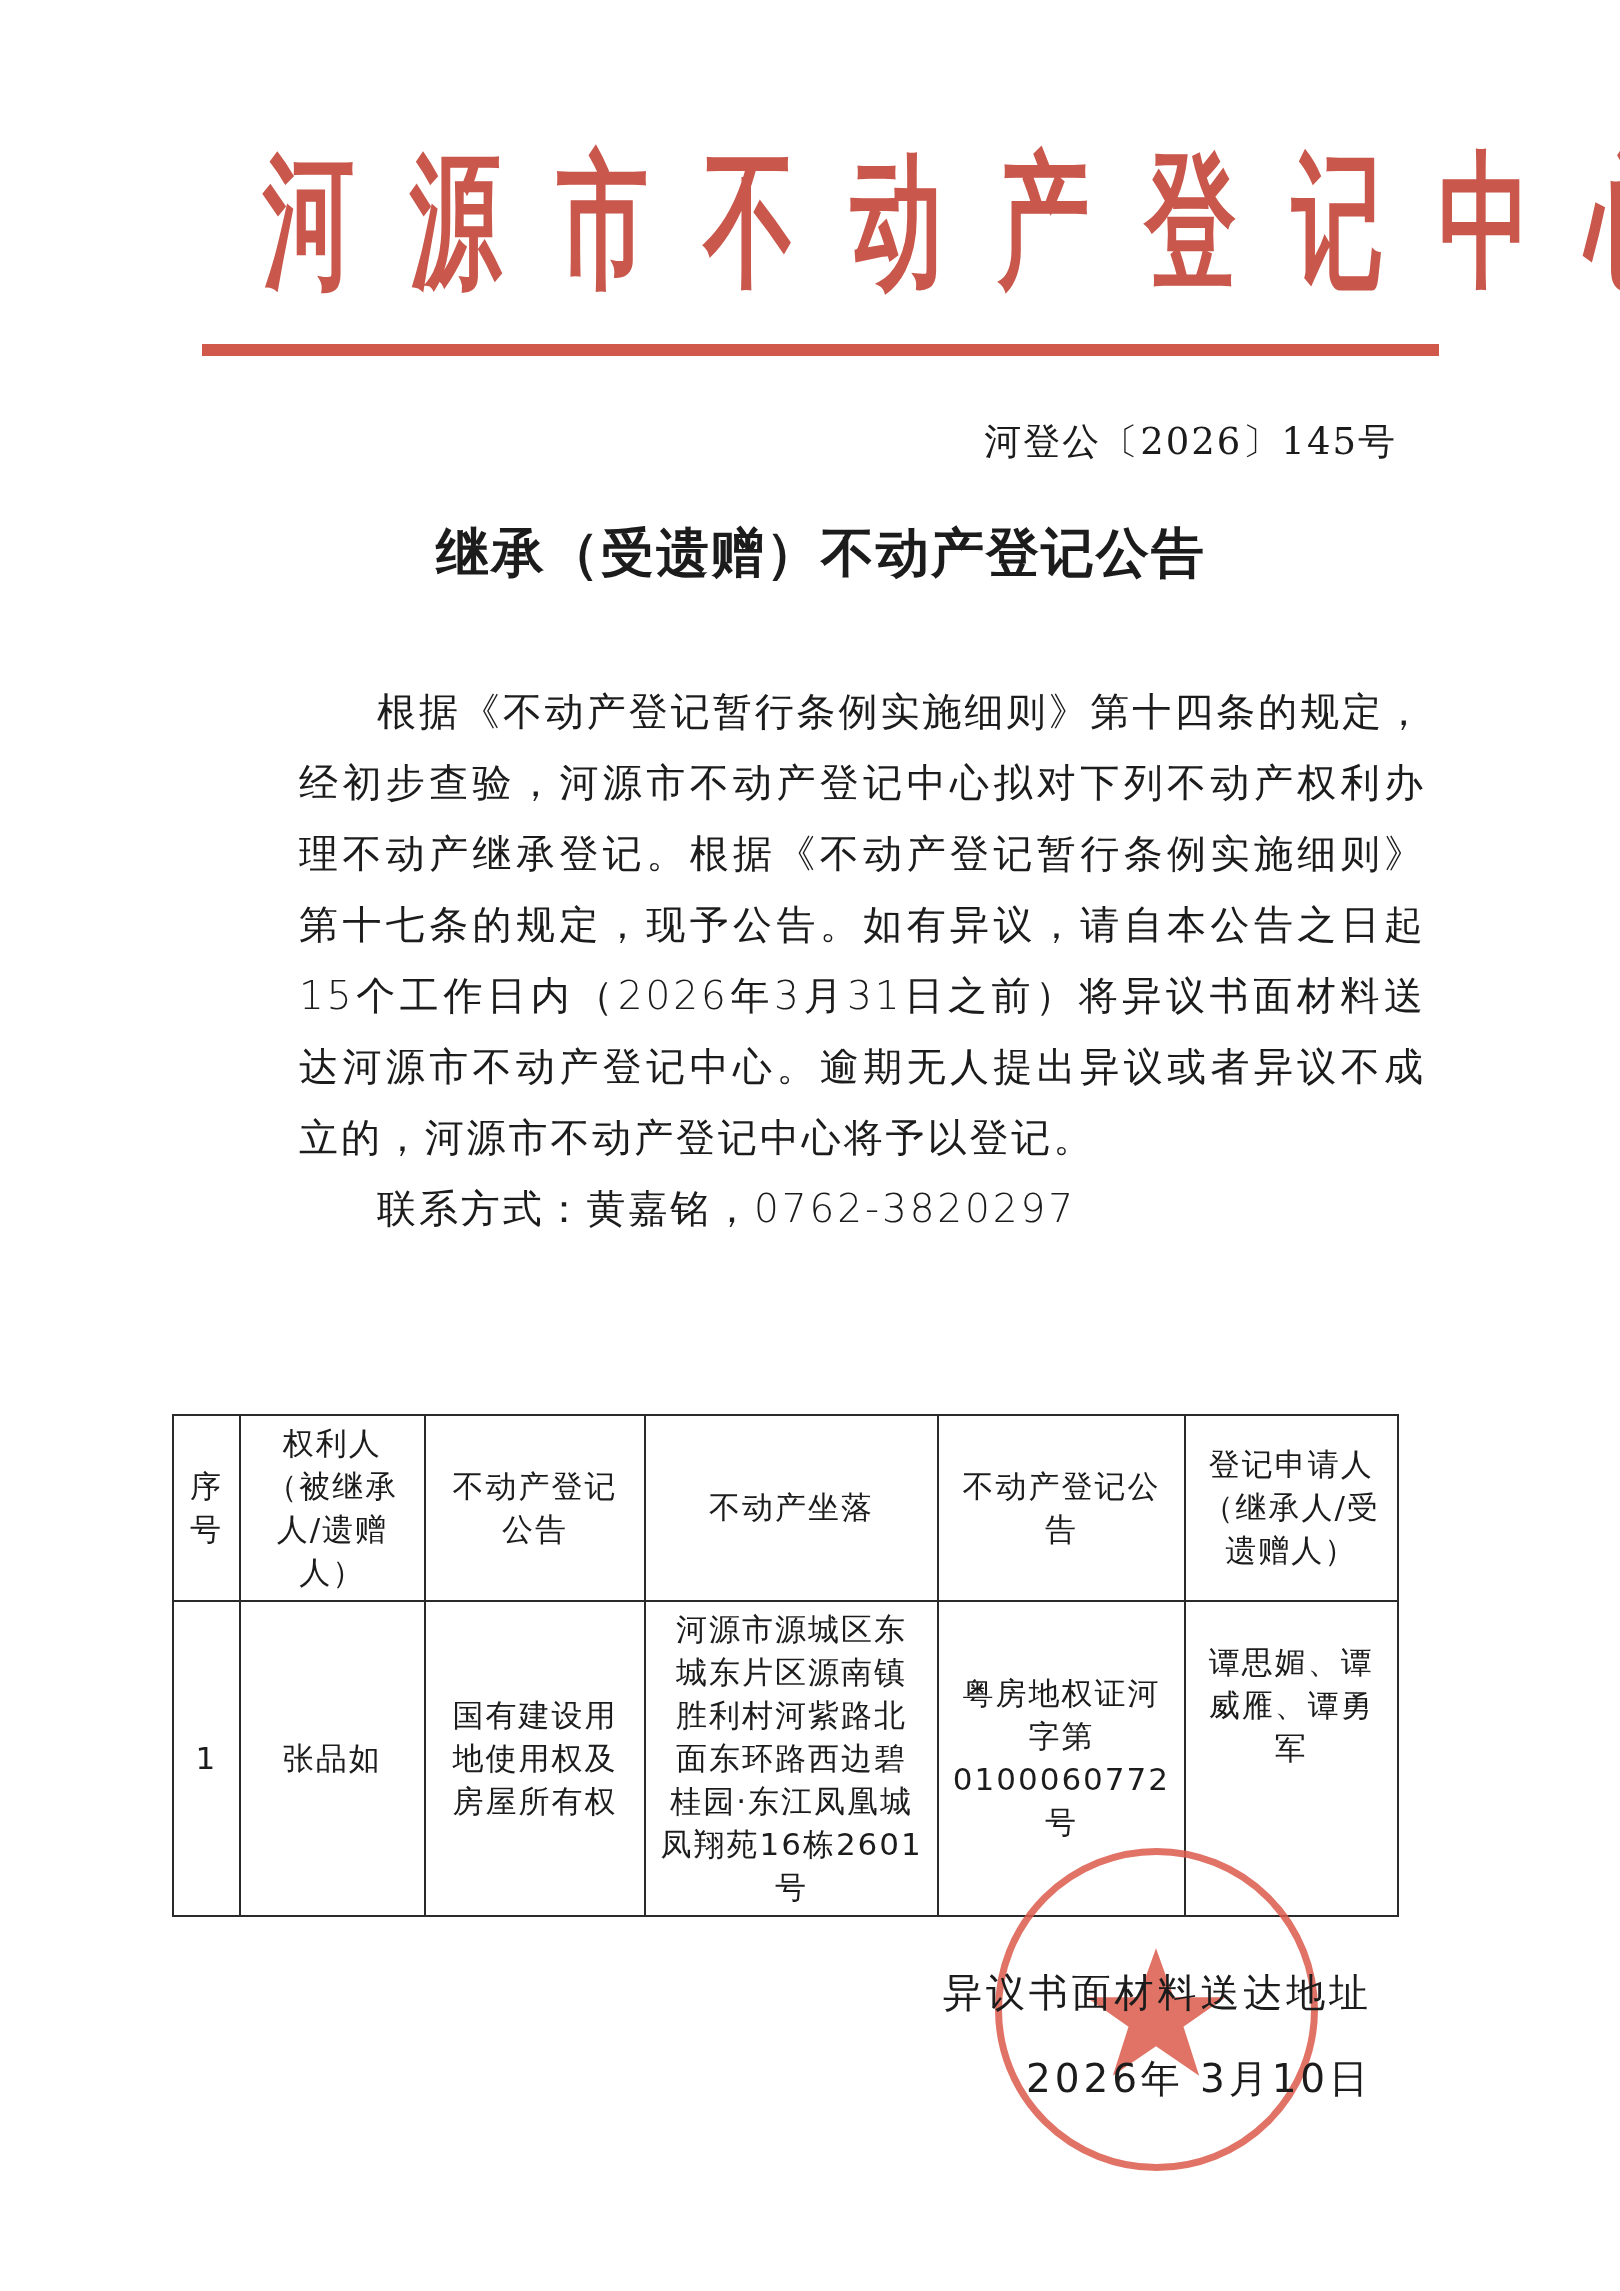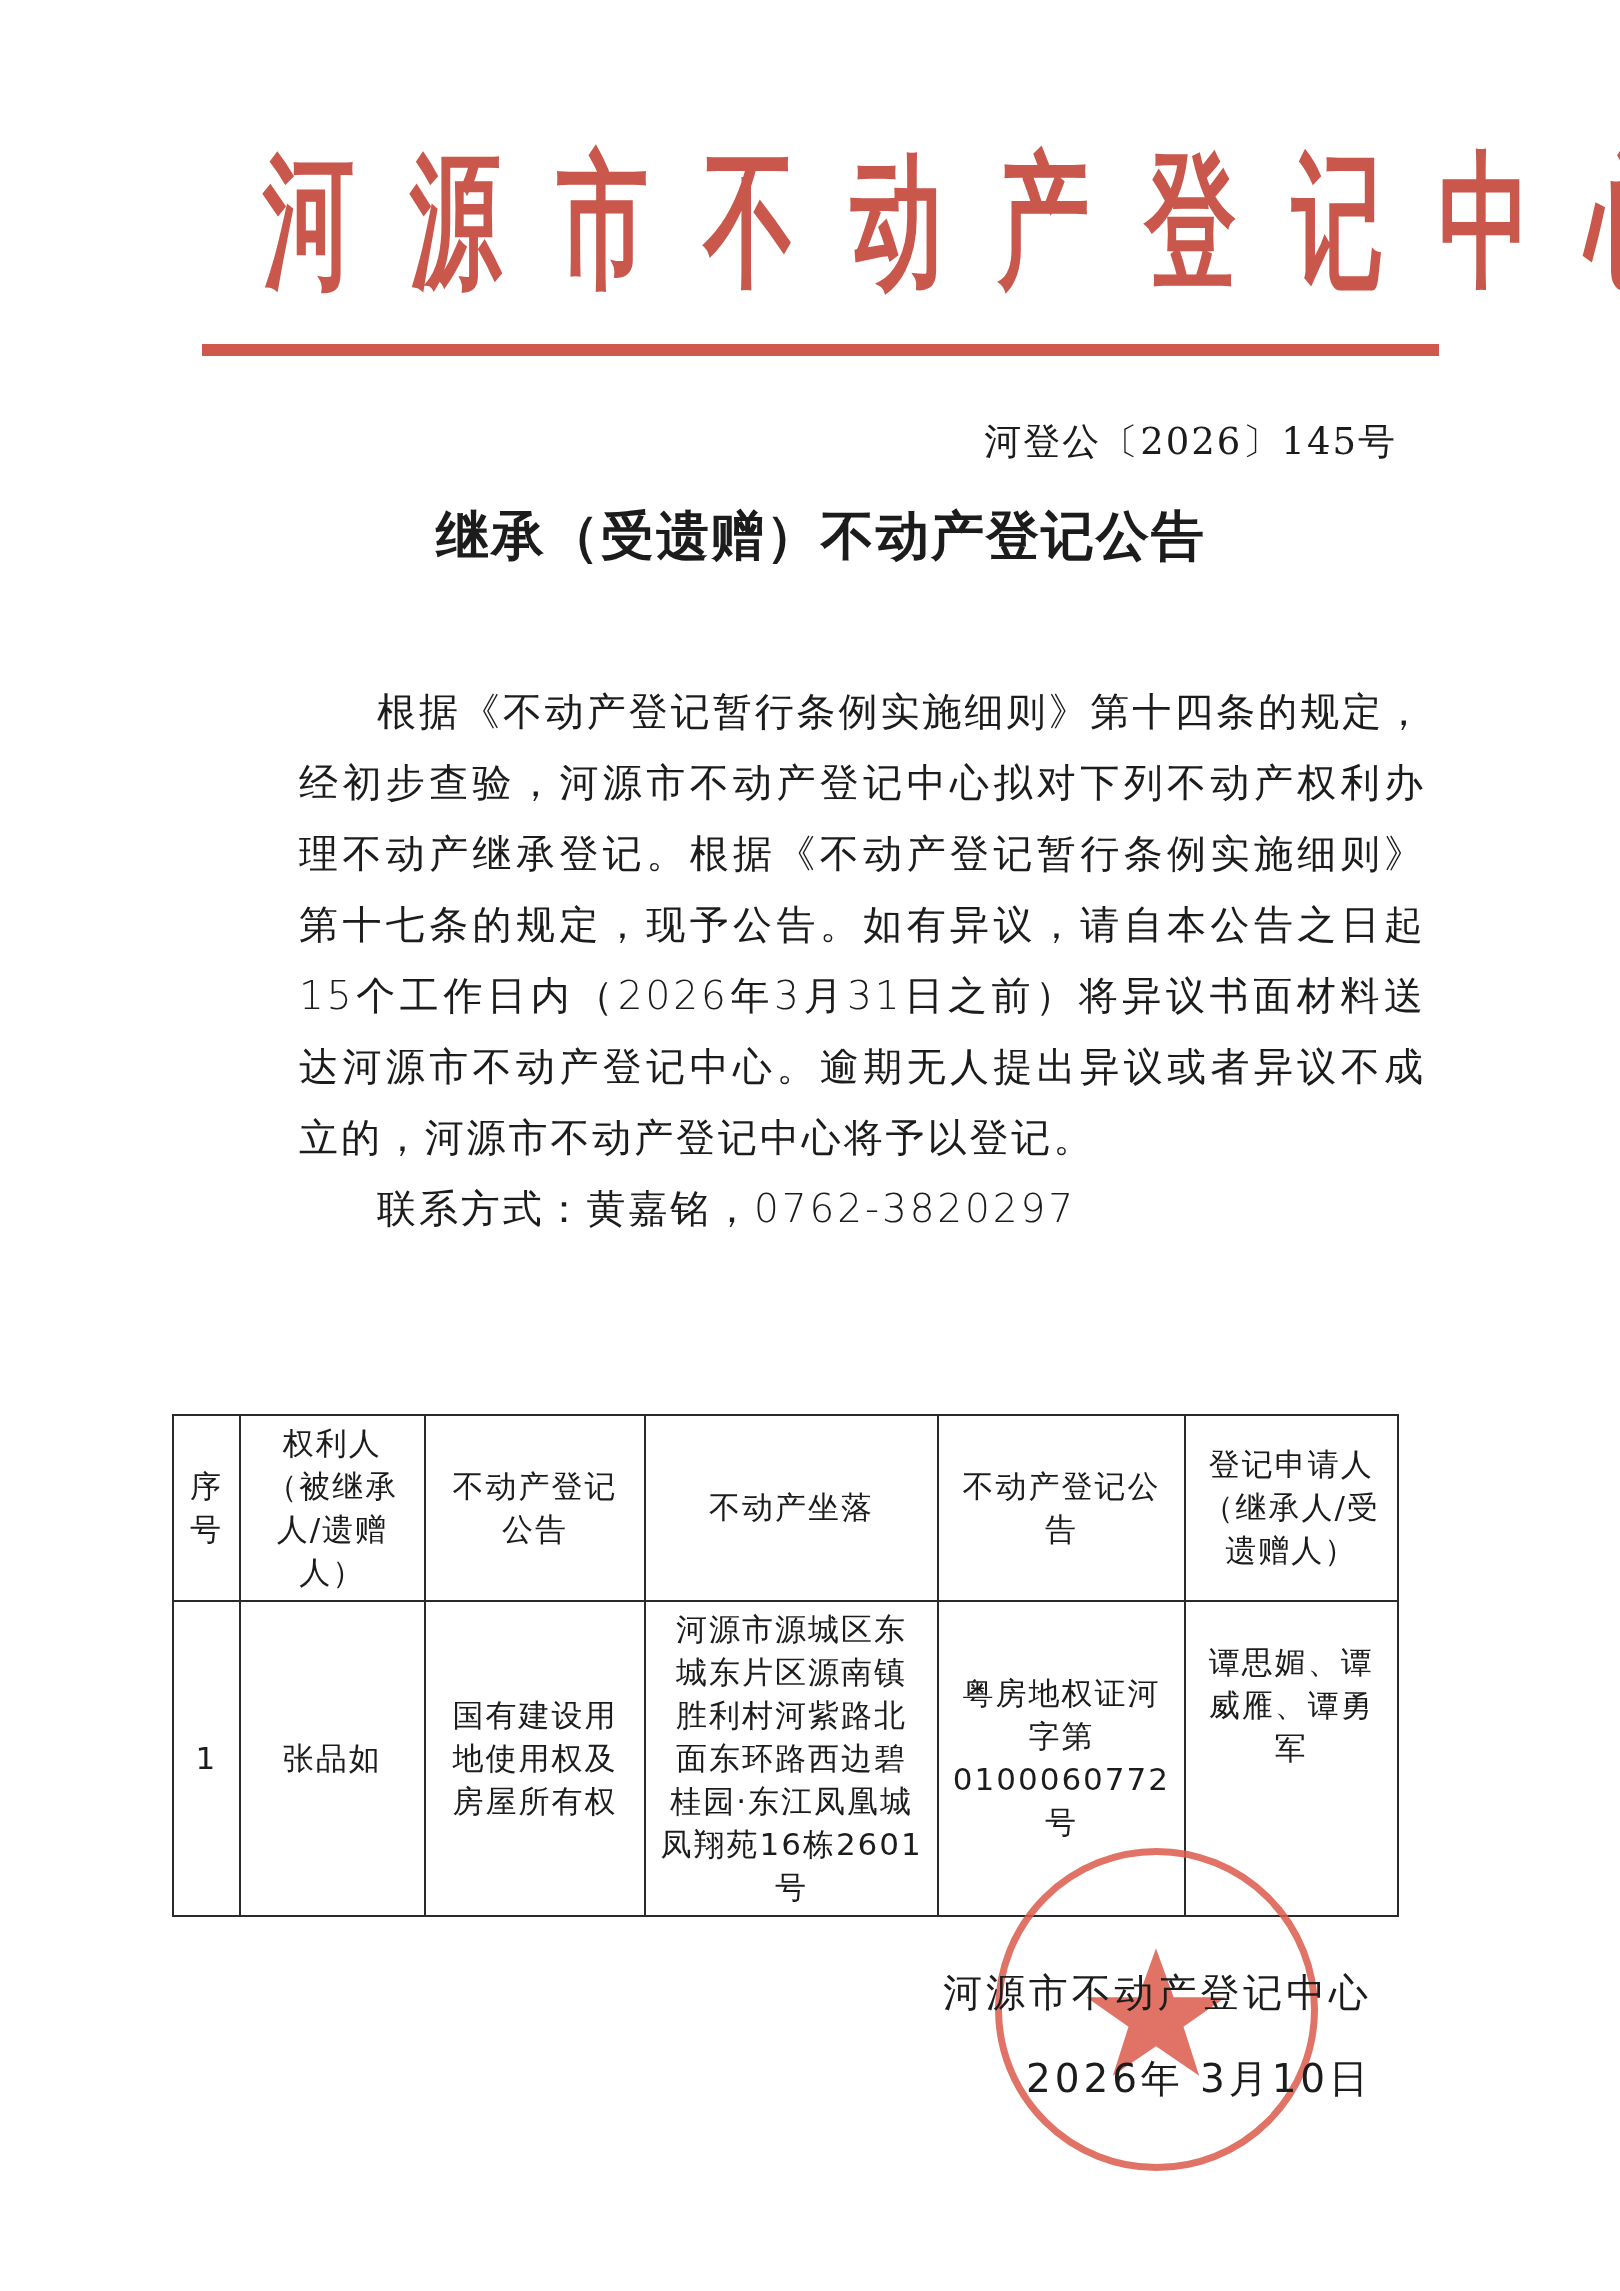--- a/index.html
+++ b/index.html
@@ -15,21 +15,21 @@
   }
   .masthead span { display: inline-block; transform: scaleX(0.62); transform-origin: center; }
   .red-rule {
     position: absolute; left: 202px; top: 344px; width: 1237px; height: 11.8px;
     background: #d0594c;
   }
   .doc-number {
     position: absolute; right: 223px; top: 417px; font-size: 37px; letter-spacing: 2px;
   }
   .doc-title {
-    position: absolute; left: 0; right: 0; top: 501px; text-align: center;
+    position: absolute; left: 0; right: 0; top: 518px; text-align: center;
     font-size: 53px; font-weight: bold; letter-spacing: 2px;
     font-family: Liberation Serif, serif;
     margin-left: 22px;
   }
   .body-text {
     position: absolute; left: 253px; width: 1127px; top: 676px;
     font-size: 39px; line-height: 71px; text-align: justify; letter-spacing: 2.9px;
     font-family: "DejaVu Sans", sans-serif; font-weight: 300; margin-left: 46px;
   }
   .body-text p { margin: 0; text-indent: 2em; }
@@ -112,16 +112,16 @@
   </tbody>
 </table>
 
 <div class="stamp">
   <svg width="308" height="308" viewBox="0 0 314 314">
     <polygon points="157,95 175,145 228,145 185,175 201,225 157,195 113,225 129,175 86,145 139,145" fill="rgba(220,90,75,0.85)"></polygon>
   </svg>
 </div>
 
 <div class="signature">
-  <div>河源市不动产登记中心</div>
+  <div>异议书面材料送达地址</div>
   <div>2026年 3月10日</div>
 </div>
 
 
 </body></html>

